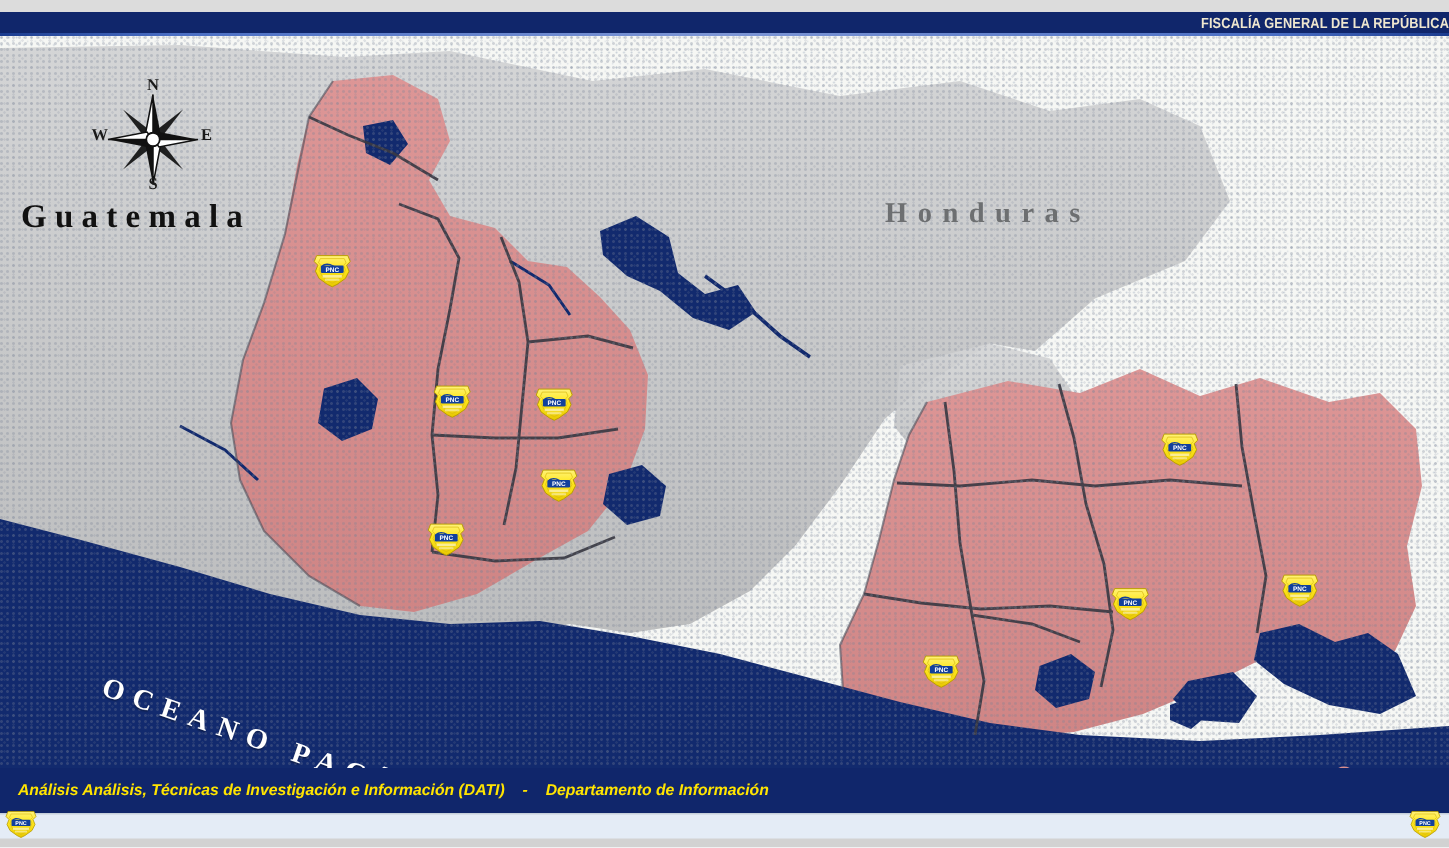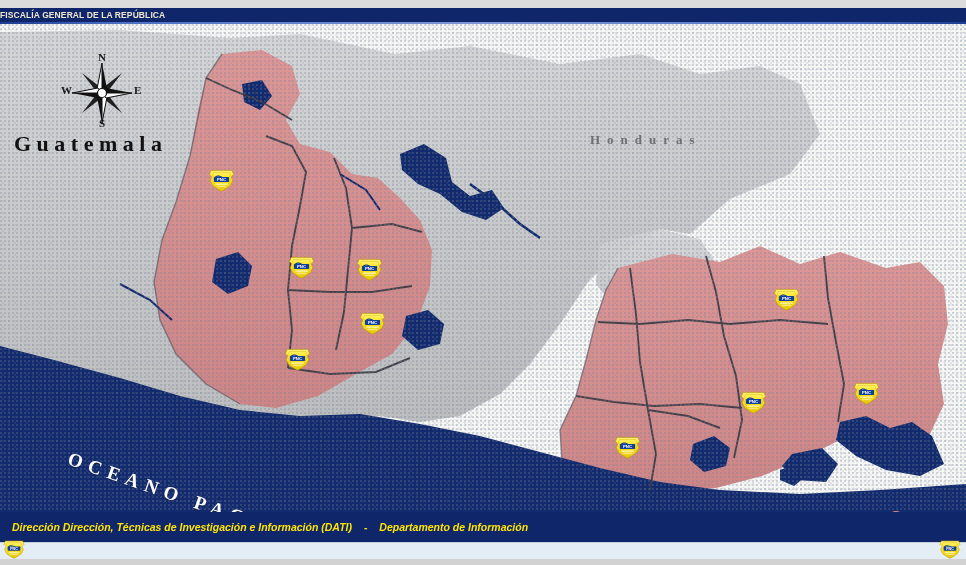--- a/index.html
+++ b/index.html
@@ -14,21 +14,21 @@
 
   
   .top-strip{
     position:absolute;left:0;top:0;width:966px;height:8px;
     background:#dcdcdc;
   }
   
   .header-bar{
     position:absolute;left:0;top:8px;width:966px;height:14px;
     background:#10266b;
-    display:flex;align-items:center;justify-content:flex-start;
+    display:flex;align-items:center;justify-content:flex-end;
   }
   .header-bar .title{
     color:#efe7cf;
     font-size:8.5px;
     font-weight:bold;
     letter-spacing:.1px;
     white-space:nowrap;
     transform:scaleY(1.15);
   }
   .header-rule{
@@ -58,21 +58,21 @@
 
   .lbl-guatemala{
     left:14px;top:107px;
     font-family:"Liberation Serif", serif;
     font-weight:bold;font-size:22px;color:#111;
     letter-spacing:5.5px;
   }
   .lbl-honduras{
     left:590px;top:108px;
     font-family:"Liberation Serif", serif;
-    font-weight:bold;font-size:13px;color:#6d6f71;
+    font-weight:bold;font-size:19px;color:#6d6f71;
     letter-spacing:7px;
   }
   .lbl-ocean{
     left:72px;top:424px;
     font-family:"Liberation Serif", serif;
     font-weight:bold;font-size:19px;color:#ffffff;
     letter-spacing:6.5px;
     transform:rotate(19deg);
     transform-origin:left top;
     text-shadow:0 1px 1px rgba(0,0,0,.35);
@@ -311,21 +311,21 @@
         <div class="badge sm" style="left: 613px; top: 411px;">
           <svg viewBox="0 0 36 30">
             <use href="#pnc-shield"></use>
           </svg>
         </div>
       </div>
   </div>
 
   <div class="footer-bar">
     <span class="footer-text">
-      <span>Dirección Dirección, Técnicas de Investigación e Información (DATI)</span>
+      <span>Análisis Análisis, Técnicas de Investigación e Información (DATI)</span>
       <span class="footer-sep">-</span>
       <span>Departamento de Información</span>
     </span>
   </div>
 
   <div class="footer-strip">
     <div class="badge tiny" style="left:2px;top:-4px;">
       <svg viewBox="0 0 36 30">
           <use href="#pnc-shield"></use>
         </svg>

